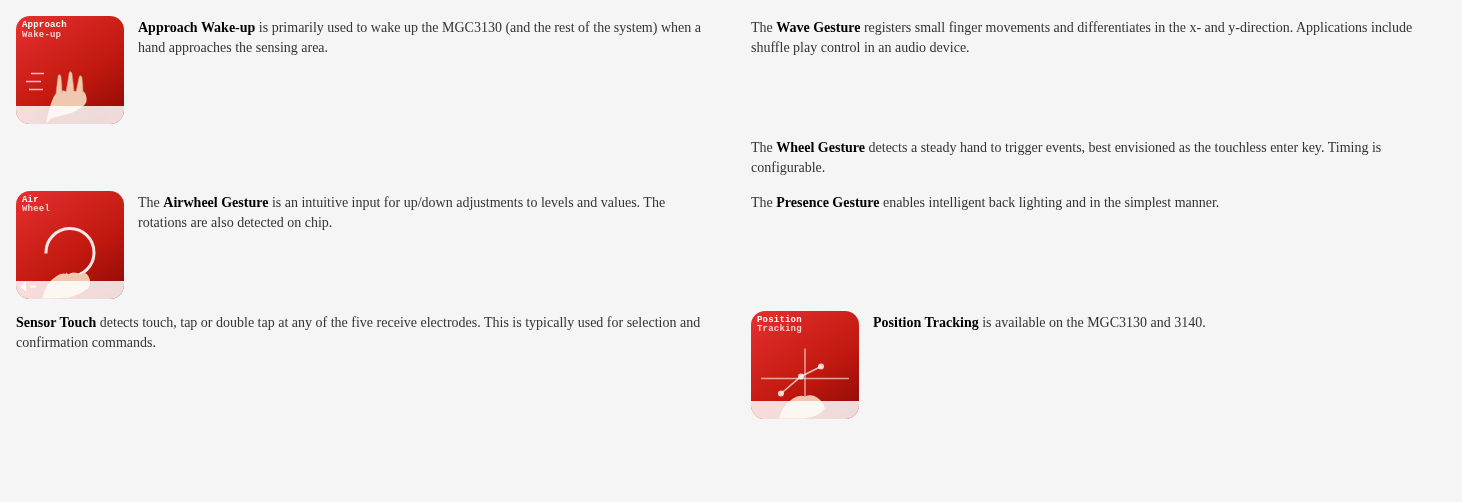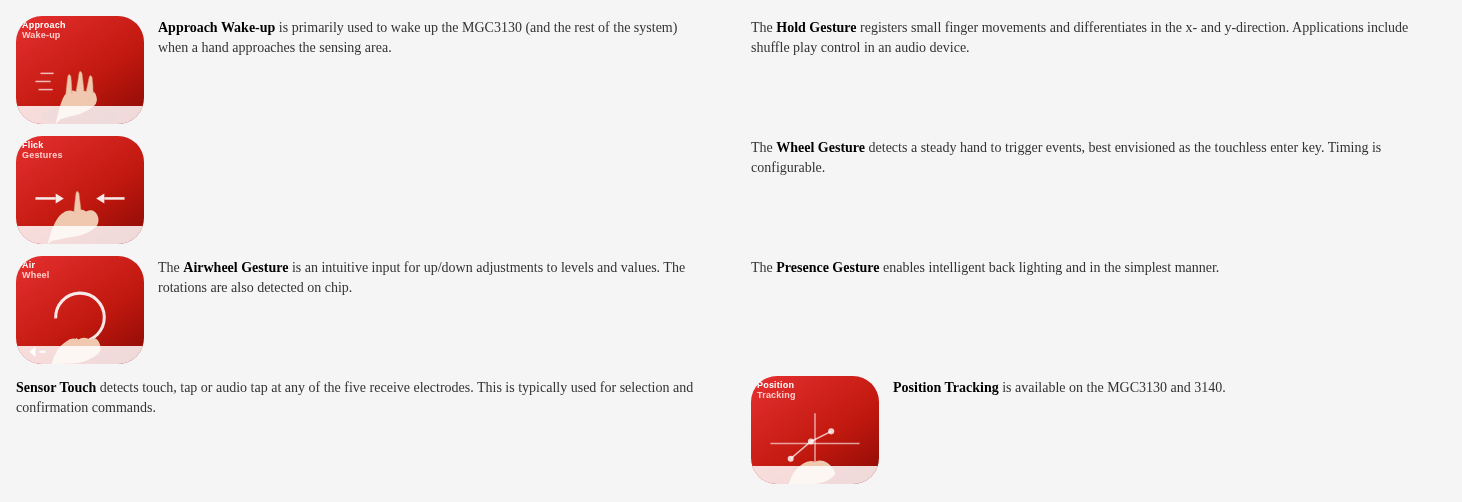--- a/index.html
+++ b/index.html
@@ -18,30 +18,31 @@
       max-width: 1430px;
     }
     .item {
       display: flex;
       flex-direction: row;
       align-items: flex-start;
       gap: 14px;
     }
     .icon-box {
       flex-shrink: 0;
-      width: 128px;
+      width: 108px;
       height: 108px;
-      border-radius: 26px;
+      border-radius: 14px;
       background: linear-gradient(145deg, #e63030 0%, #c0180e 60%, #8a0a06 100%);
       position: relative;
       overflow: hidden;
       display: flex;
       flex-direction: column;
       align-items: flex-start;
       justify-content: flex-start;
+      font-family: Liberation Mono, monospace;
     }
     .icon-label {
       position: absolute;
       top: 5px;
       left: 6px;
       font-size: 9px;
       color: #fff;
       font-weight: bold;
       line-height: 1.1;
       z-index: 2;
@@ -107,40 +108,25 @@
       </svg>
       <div class="icon-white-bar"></div>
     </div>
     <div class="text-block">
       <p><strong>Approach Wake-up</strong><span> is primarily used to wake up the MGC3130 (and the rest of the system) when a hand approaches the sensing area.</span></p>
     </div>
   </div>
 
   <div class="item">
     <div class="text-block">
-      <p>The <strong>Hold Gesture</strong><span> registers small finger movements and differentiates in the x- and y-direction. Applications include shuffle play control in an audio device.</span></p>
+      <p>The <strong>Wave Gesture</strong><span> registers small finger movements and differentiates in the x- and y-direction. Applications include shuffle play control in an audio device.</span></p>
     </div>
   </div>
 
   <div class="item">
-    <div class="icon-box">
-      <span class="icon-label">
-        <span>Flick</span><br><span class="label-part2">Gestures</span>
-      </span>
-      <svg class="icon-svg" viewBox="0 0 108 80" xmlns="http://www.w3.org/2000/svg">
-        <path d="M22 80 Q28 56 36 50 Q42 45 48 48 Q55 44 60 48 Q67 44 71 51 Q74 57 70 63 Q62 70 52 72 Q38 74 26 77 Z" fill="#f0c8b0"></path>
-        <path d="M48 48 Q49 38 50 30 Q51 26 53 30 Q54 38 55 47" fill="#f0c8b0" stroke="#d4956a" stroke-width="0.5"></path>
-
-        <line x1="10" y1="35" x2="30" y2="35" stroke="#fff" stroke-width="2.5" opacity="0.9"></line>
-        <polygon points="30,30 38,35 30,40" fill="#fff" opacity="0.9"></polygon>
-        <line x1="98" y1="35" x2="78" y2="35" stroke="#fff" stroke-width="2.5" opacity="0.9"></line>
-        <polygon points="78,30 70,35 78,40" fill="#fff" opacity="0.9"></polygon>
-      </svg>
-      <div class="icon-white-bar"></div>
-    </div>
   </div>
 
   <div class="item">
     <div class="text-block">
       <p>The <strong>Wheel Gesture</strong><span> detects a steady hand to trigger events, best envisioned as the touchless enter key. Timing is configurable.</span></p>
     </div>
   </div>
 
   <div class="item">
     <div class="icon-box">
@@ -165,21 +151,21 @@
   </div>
 
   <div class="item">
     <div class="text-block">
       <p>The <strong>Presence Gesture</strong><span> enables intelligent back lighting and in the simplest manner.</span></p>
     </div>
   </div>
 
   <div class="item">
     <div class="text-block">
-      <p><strong>Sensor Touch</strong><span> detects touch, tap or audio tap at any of the five receive electrodes. This is typically used for selection and confirmation commands.</span></p>
+      <p><strong>Sensor Touch</strong><span> detects touch, tap or double tap at any of the five receive electrodes. This is typically used for selection and confirmation commands.</span></p>
     </div>
   </div>
 
   <div class="item">
     <div class="icon-box">
       <span class="icon-label">
         <span>Position</span><br><span class="label-part2">Tracking</span>
       </span>
       <svg class="icon-svg" viewBox="0 0 108 80" xmlns="http://www.w3.org/2000/svg">
 

